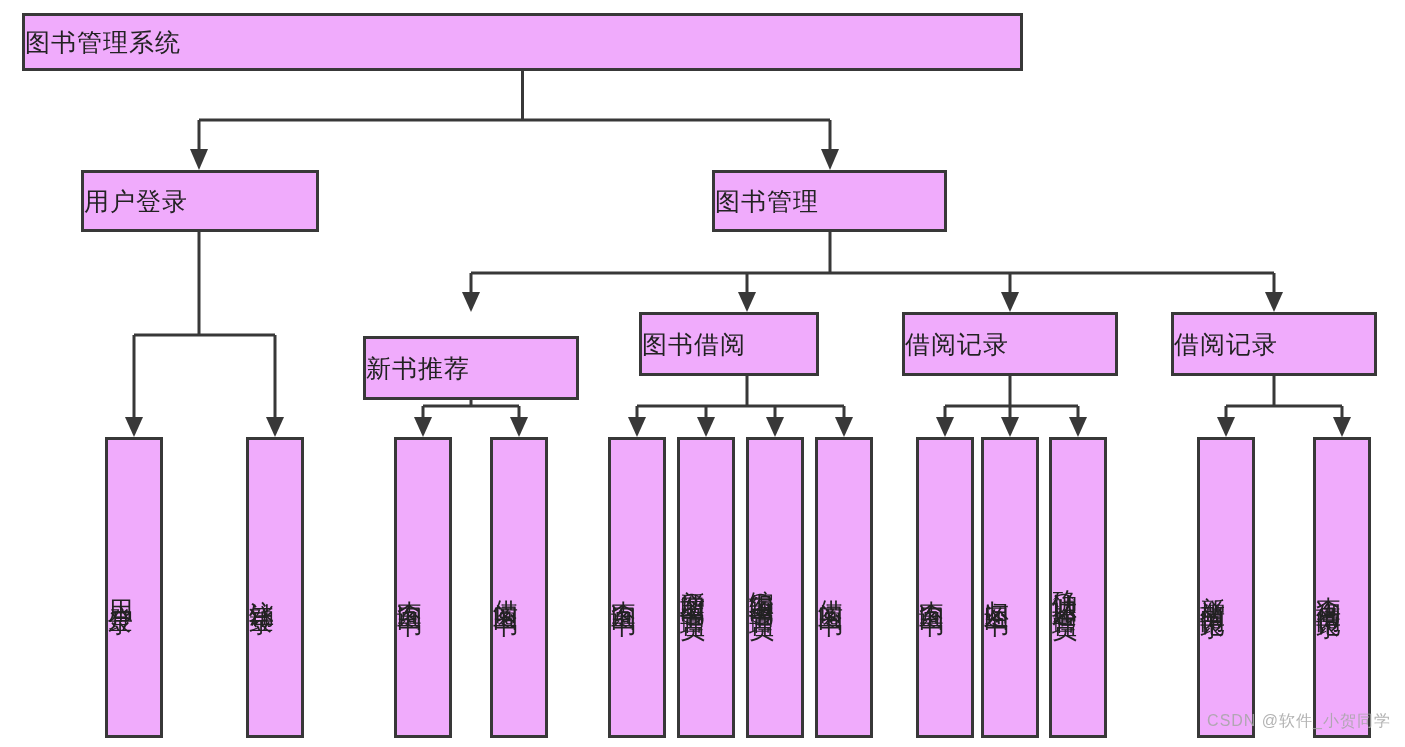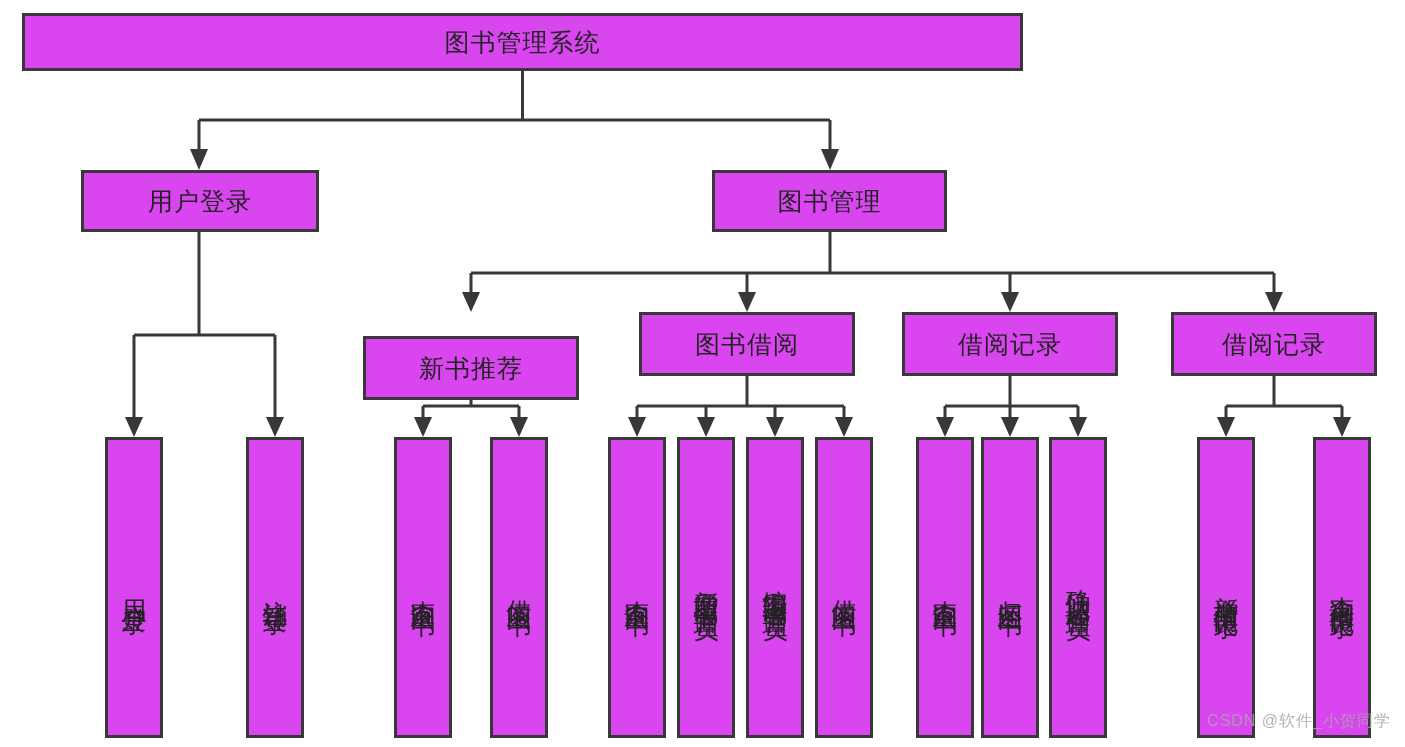--- a/index.html
+++ b/index.html
@@ -29,24 +29,24 @@
     fill: none;
   }
   svg.connectors polygon {
     fill: #383838;
     stroke: none;
   }
   .box {
     position: absolute;
     box-sizing: border-box;
     border: 3px solid #383838;
-    background: #d946ef;
+    background: #f0abfc;
     display: flex;
     align-items: center;
-    justify-content: center;
+    justify-content: flex-start;
     color: #222222;
     z-index: 2;
   }
   .hlabel {
     font-size: 25px;
     letter-spacing: 1px;
     white-space: nowrap;
   }
   .box.root  { left: 22px;  top: 13px;  width: 1001px; height: 58px; }
   .box.lvl2  { top: 170px; height: 62px; }
@@ -121,21 +121,21 @@
   <div class="box lvl2" style="left:81px;width:238px;">
     <span class="hlabel">用户登录</span>
   </div>
   <div class="box lvl2" style="left:712px;width:235px;">
     <span class="hlabel">图书管理</span>
   </div>
 
   <div class="box lvl3" style="left:363px;width:216px;margin-top:24px;">
     <span class="hlabel">新书推荐</span>
   </div>
-  <div class="box lvl3" style="left:639px;width:216px;">
+  <div class="box lvl3" style="left:639px;width:180px;">
     <span class="hlabel">图书借阅</span>
   </div>
   <div class="box lvl3" style="left:902px;width:216px;">
     <span class="hlabel">借阅记录</span>
   </div>
   <div class="box lvl3" style="left:1171px;width:206px;">
     <span class="hlabel">借阅记录</span>
   </div>
 
   <div class="box leaf" style="left:105px;">

